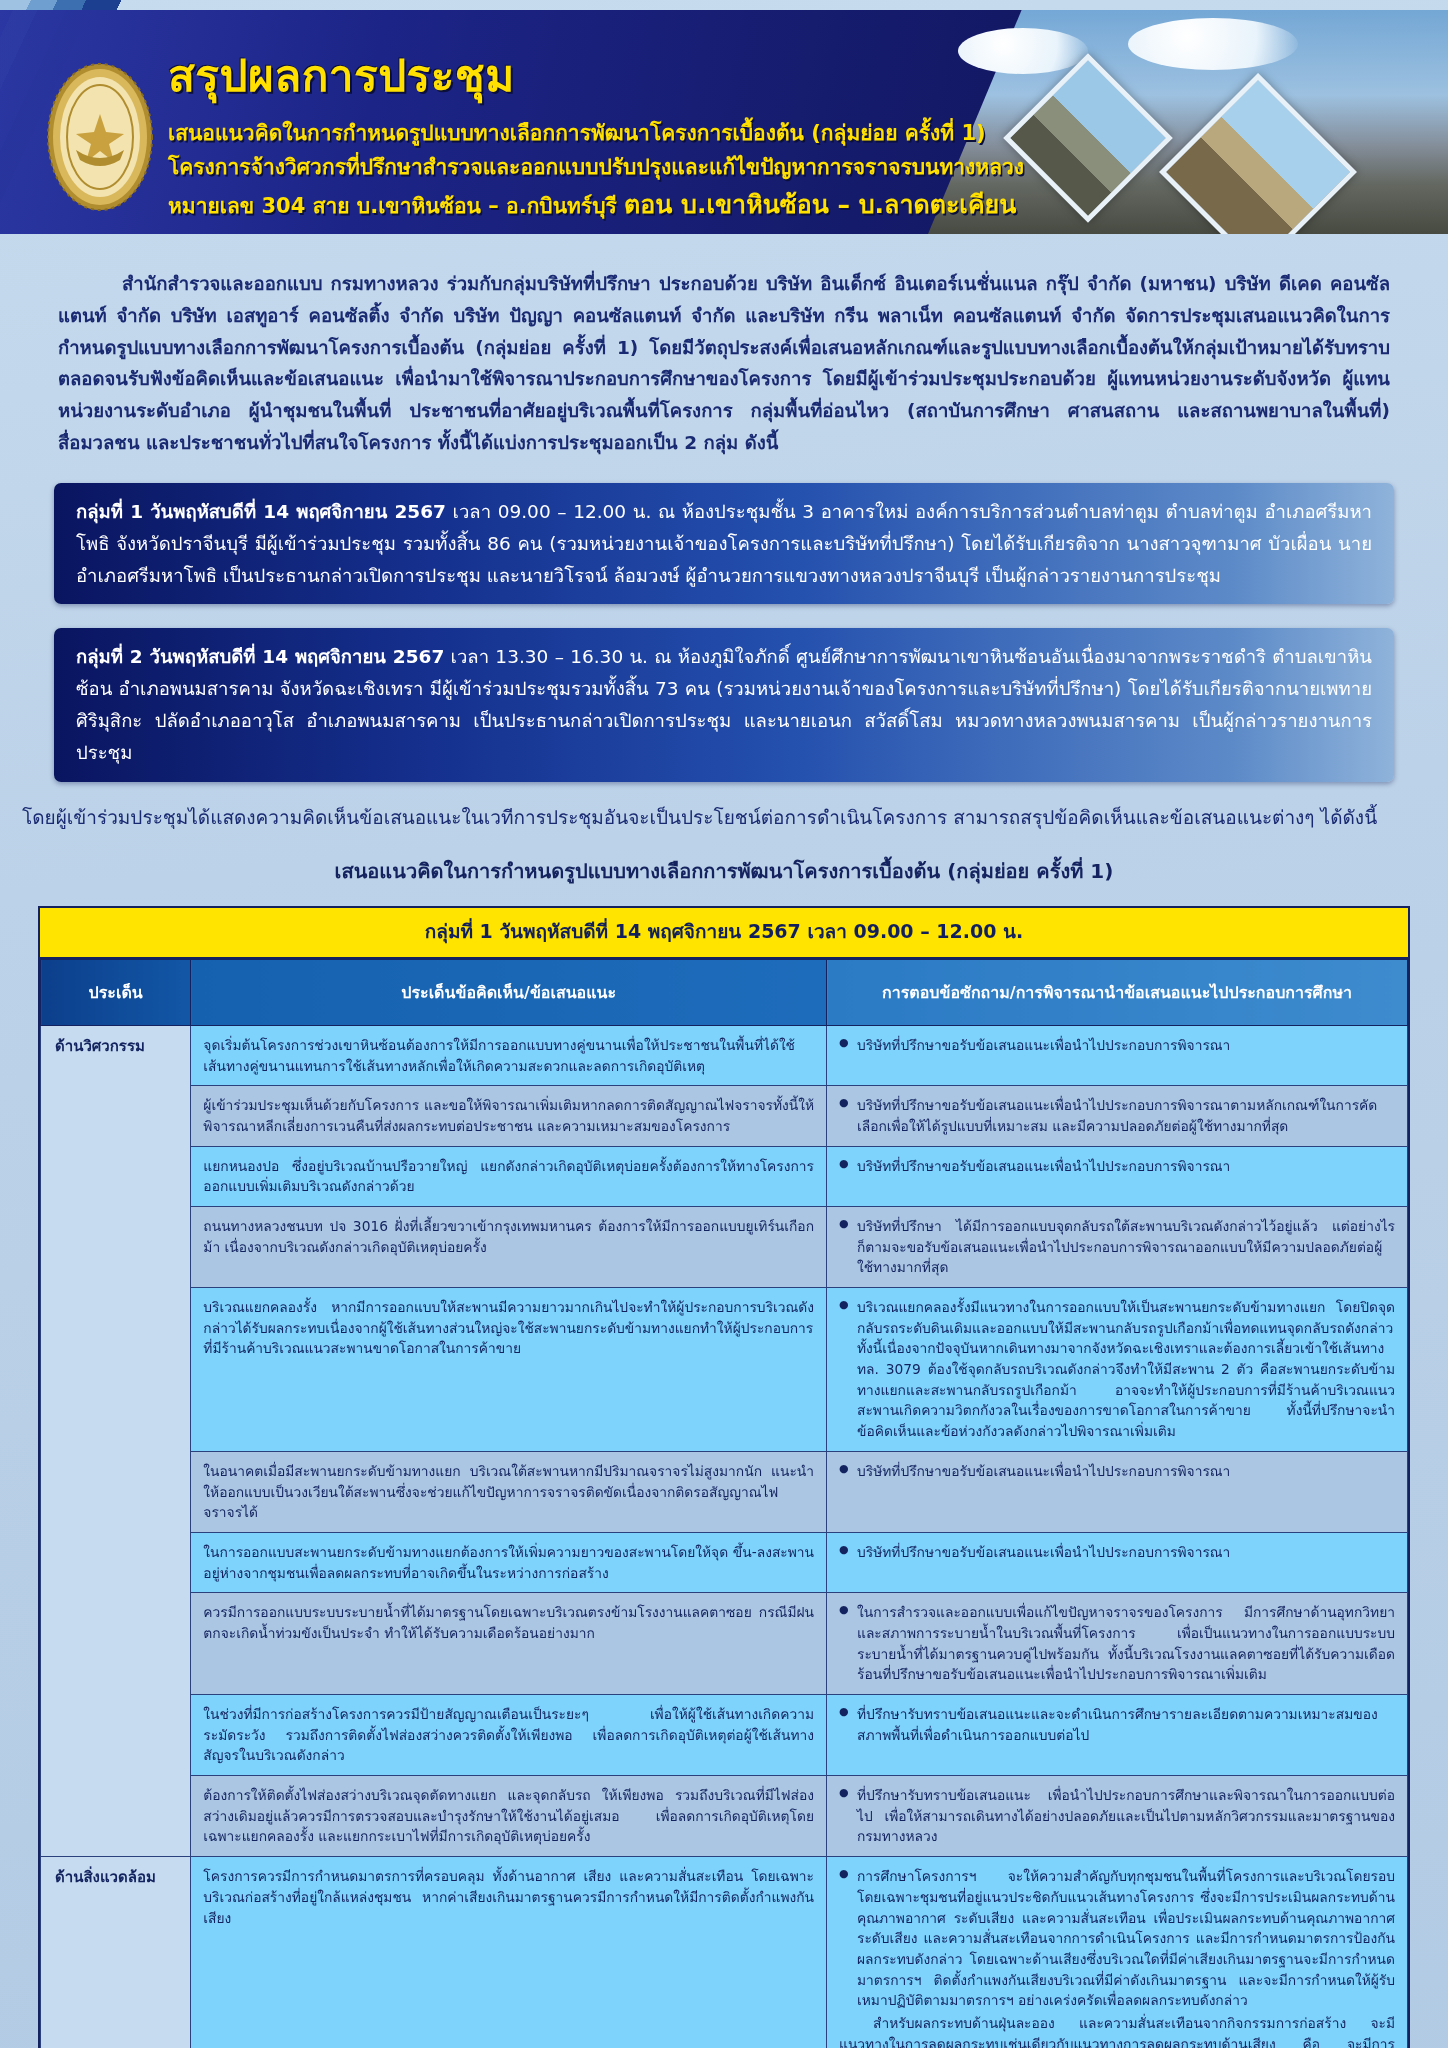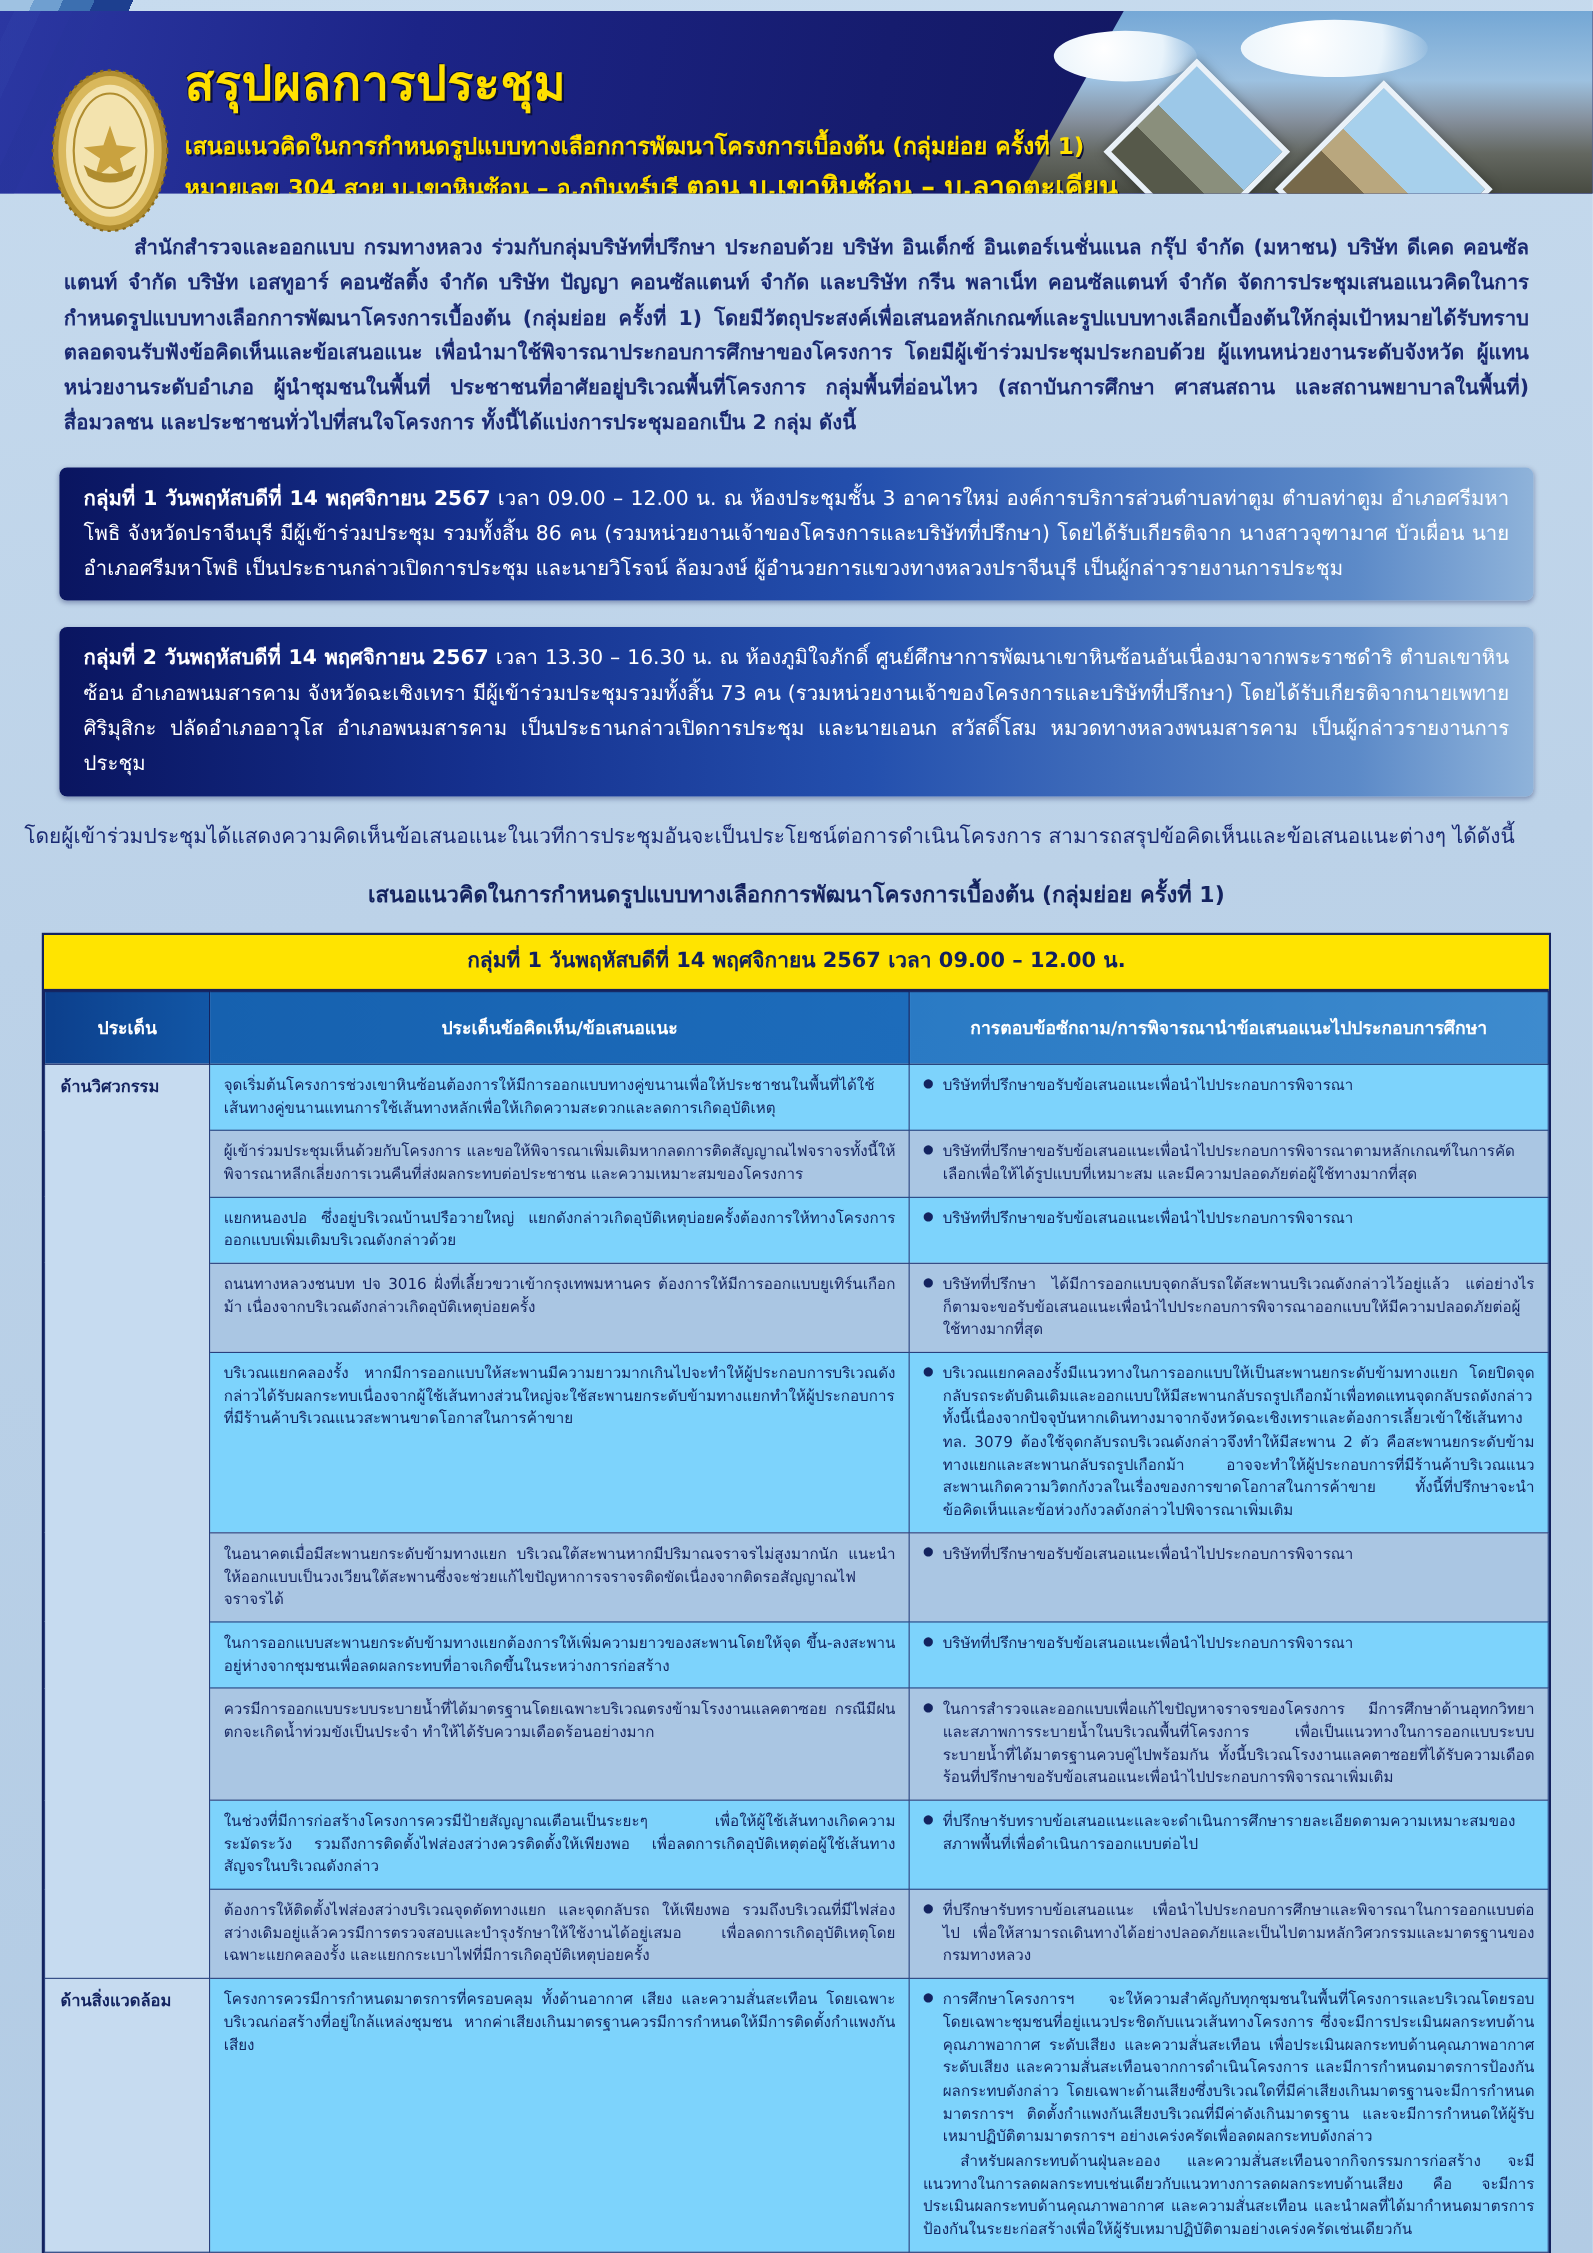--- a/index.html
+++ b/index.html
@@ -7,21 +7,21 @@
   body{
     font-family:"DejaVu Sans","Liberation Sans",sans-serif;
     width:1448px; min-height:2048px; position:relative;
     background:linear-gradient(175deg,#c7dbee 0%,#bcd2e8 40%,#b2cbe4 100%);
     color:#16245f; overflow:hidden;
   }
   
   .corner-tl{ position:absolute; top:0; left:0; width:300px; height:70px; z-index:0;
     background:linear-gradient(115deg,#9fc2e2 0 28px,#6f9fd0 28px 52px,#3c6fb0 52px 78px,#1d3f8f 78px 110px,transparent 110px); }
   
-  .header{ position:relative; margin-top:10px; height:166px; z-index:2;
+  .header{ position:relative; margin-top:10px; height:224px; z-index:2;
     background:linear-gradient(100deg,#2b37a2 0%,#1c2487 26%,#161c6e 55%,#0d1150 100%); overflow:hidden; }
   .header-stripes{ position:absolute; left:-40px; top:0; height:100%; width:420px;
     background:linear-gradient(115deg,#3949b2 0 26px,transparent 26px 48px,#2e3da6 48px 70px,transparent 70px 96px,#27349b 96px 118px,transparent 118px);
     opacity:.55; }
   .header-collage{ position:absolute; right:0; top:0; height:100%; width:520px;
     background:linear-gradient(180deg,#7db4e0 0%,#a9d0ec 38%,#8f9aa2 60%,#6b6f62 78%,#4c4f3f 100%); opacity:.92;
     clip-path:polygon(18% 0,100% 0,100% 100%,0 100%); }
   .cloud{ position:absolute; border-radius:50%; background:radial-gradient(circle at 35% 35%,#ffffff,#e8f3fb 60%,rgba(255,255,255,0)); }
   .cloud.c1{ right:360px; top:18px; width:130px; height:46px; }
   .cloud.c2{ right:150px; top:8px;  width:170px; height:52px; }
@@ -77,20 +77,21 @@
 <div class="header">
   <div class="header-stripes"></div>
   <div class="header-collage"></div>
   <div class="cloud c1"></div>
   <div class="cloud c2"></div>
   <div class="diamond d1"></div>
   <div class="diamond d2"></div>
   <div class="header-text">
     <div class="header-title">สรุปผลการประชุม</div>
     <div class="header-sub">เสนอแนวคิดในการกำหนดรูปแบบทางเลือกการพัฒนาโครงการเบื้องต้น (กลุ่มย่อย ครั้งที่ 1)</div>
+    <div class="header-sub">โครงการจ้างวิศวกรที่ปรึกษาสำรวจและออกแบบปรับปรุงและแก้ไขปัญหาการจราจรบนทางหลวง</div>
     <div class="header-sub"><span>หมายเลข 304 สาย บ.เขาหินซ้อน – อ.กบินทร์บุรี </span><span class="big">ตอน บ.เขาหินซ้อน – บ.ลาดตะเคียน</span></div>
   </div>
 </div>
 
 <div class="logo">
   <svg width="108" height="150" viewBox="0 0 108 150">
     <ellipse cx="54" cy="75" rx="52" ry="73" fill="#b08d2f"></ellipse>
     <ellipse cx="54" cy="75" rx="47" ry="68" fill="#d9b85c"></ellipse>
     <ellipse cx="54" cy="75" rx="40" ry="60" fill="#f3e3ae"></ellipse>
     <ellipse cx="54" cy="75" rx="33" ry="52" fill="none" stroke="#b08d2f" stroke-width="2"></ellipse>

